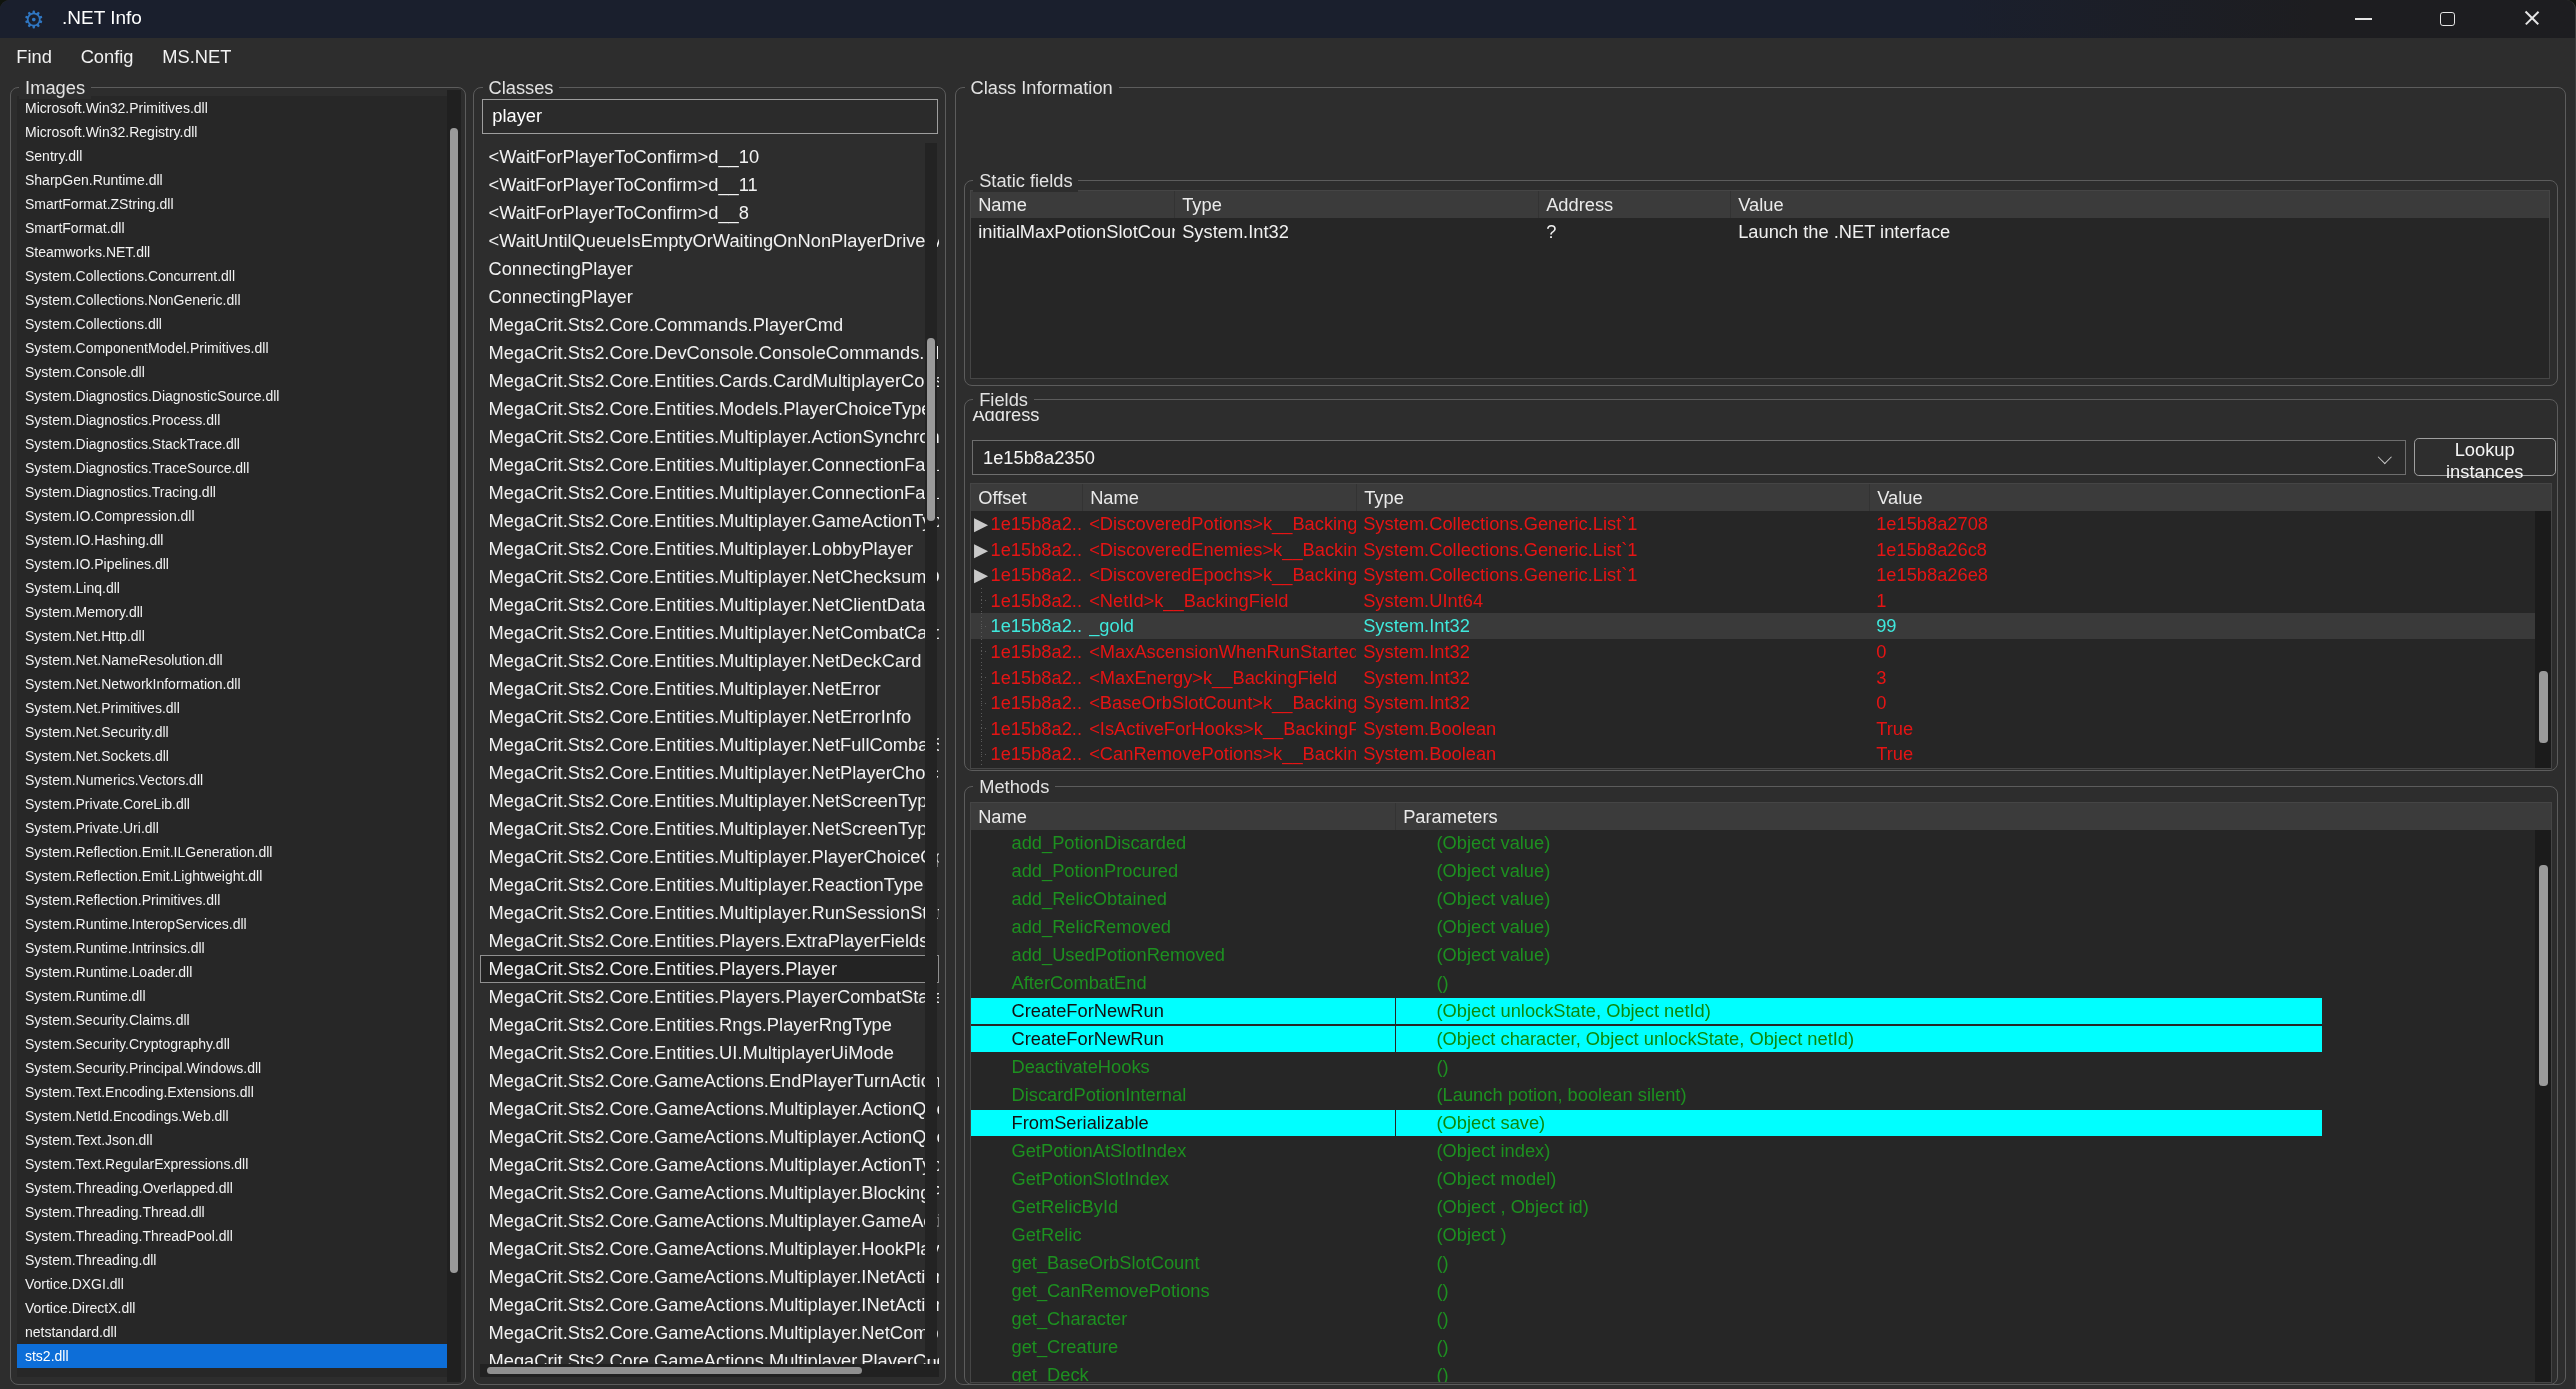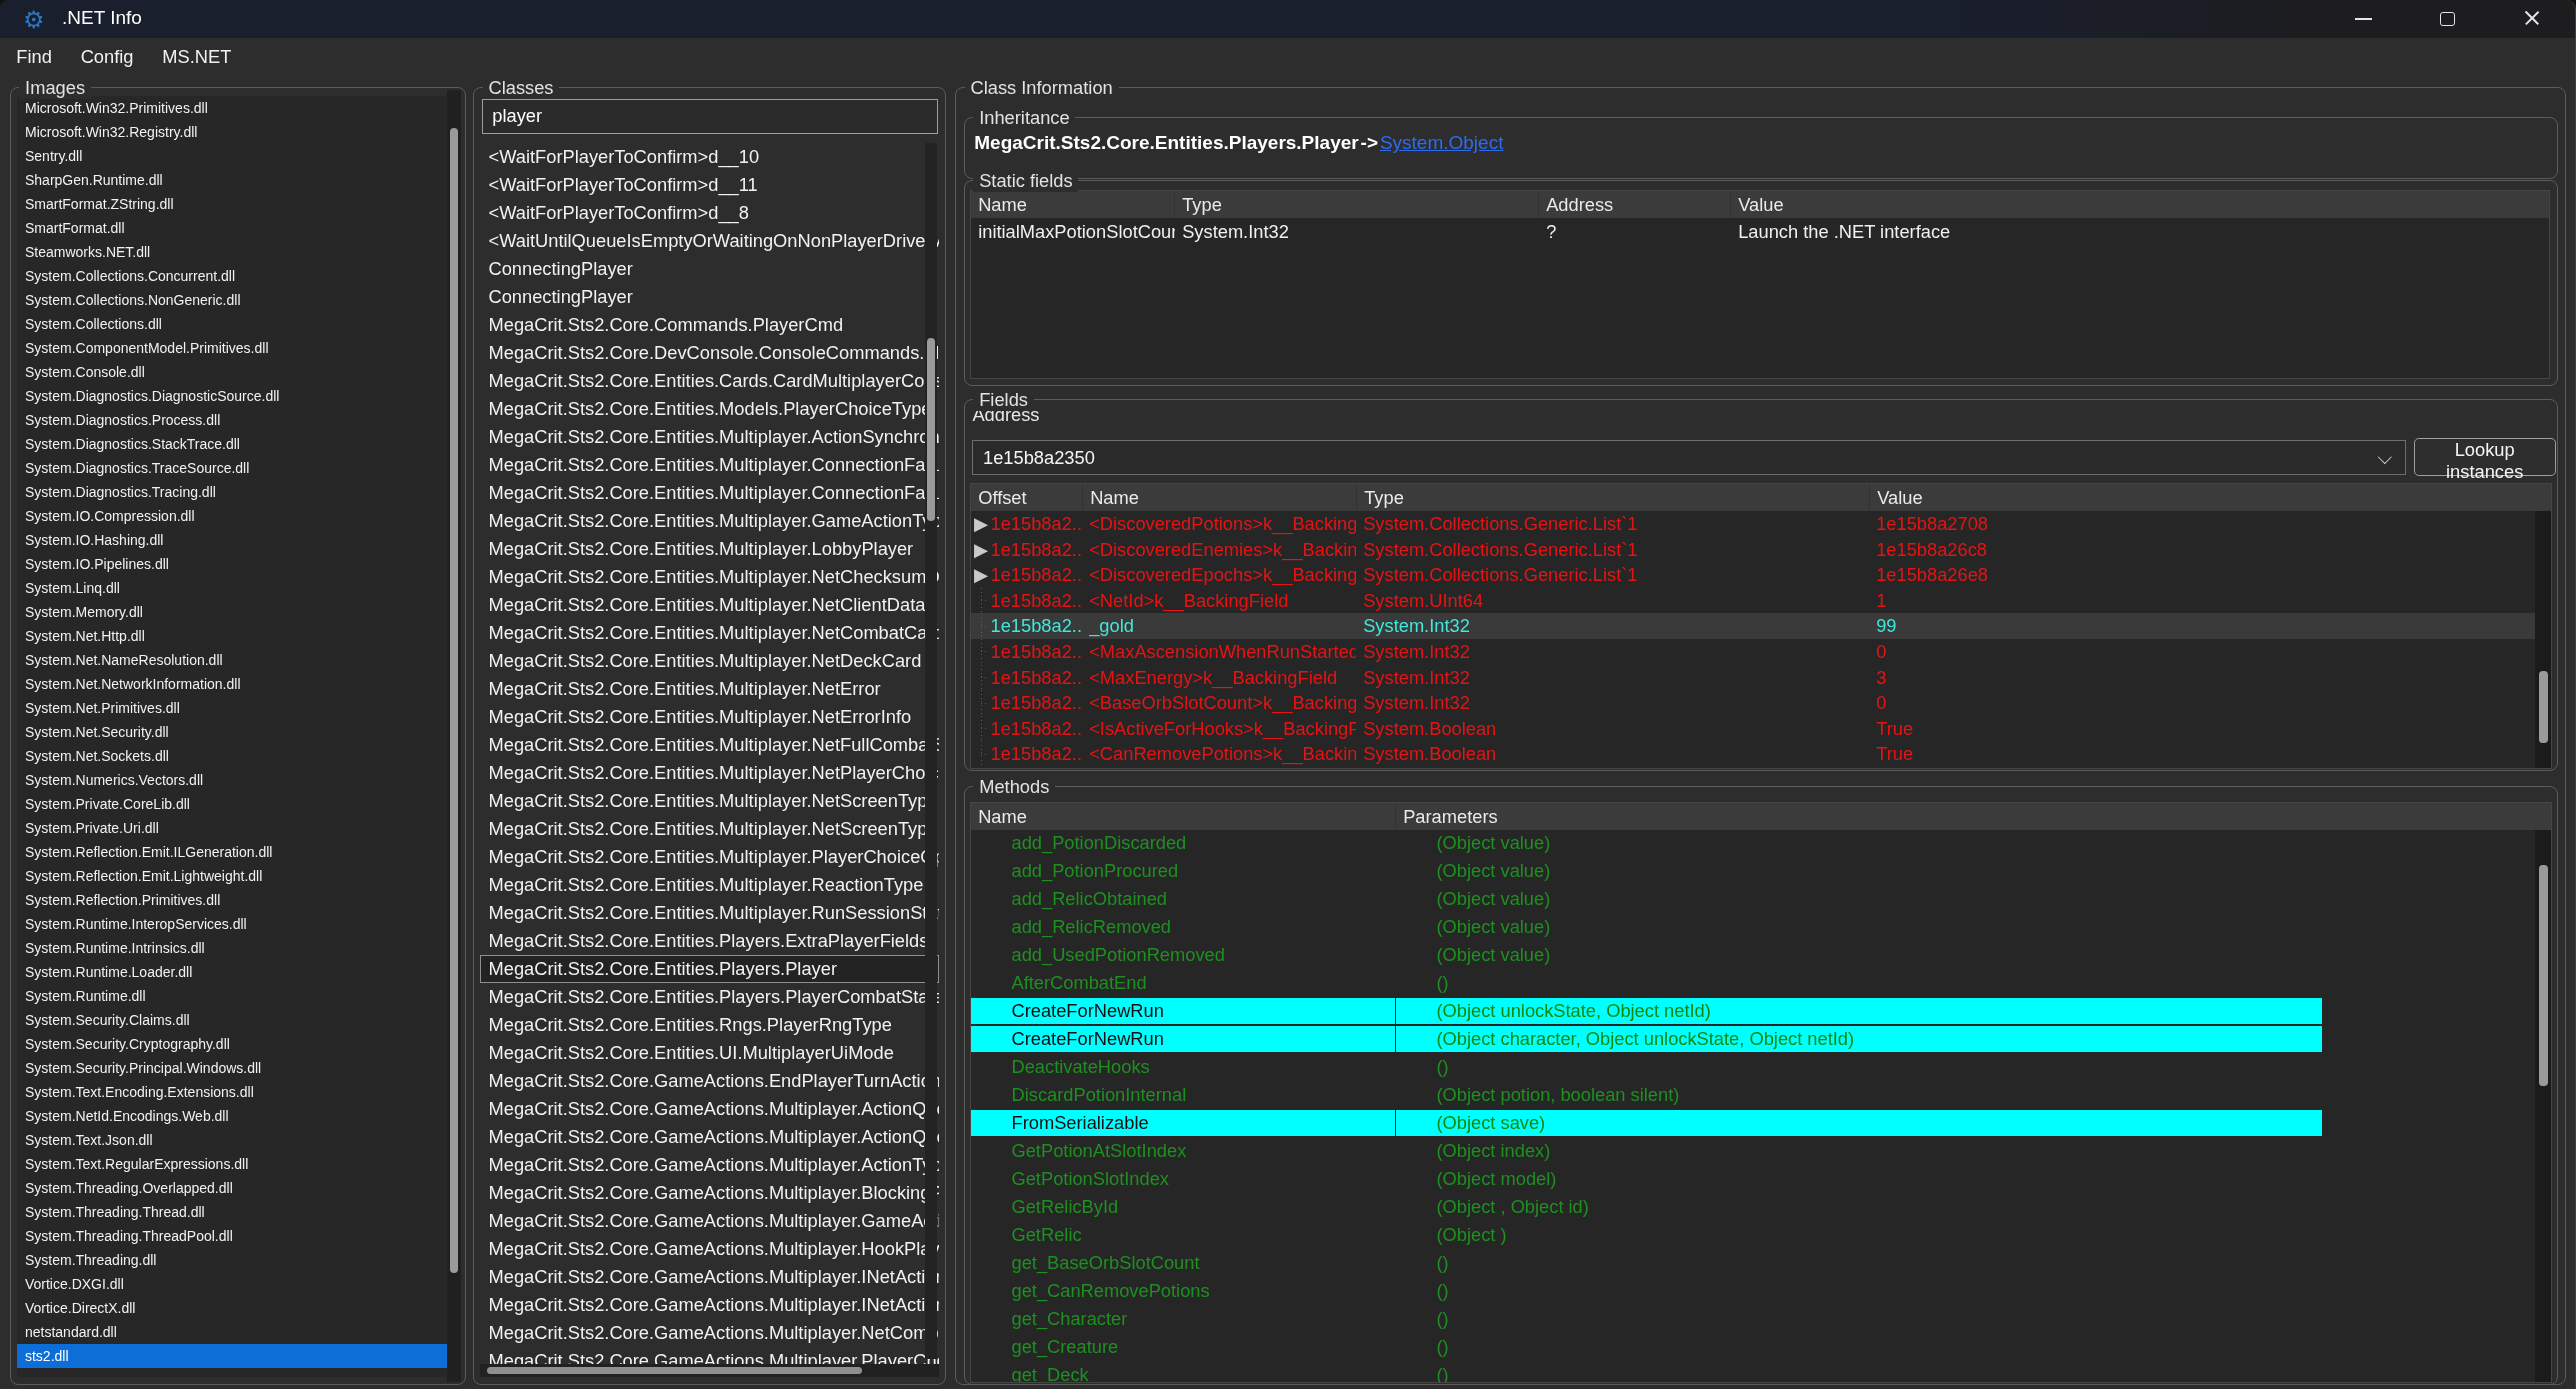--- a/index.html
+++ b/index.html
@@ -343,26 +343,20 @@
       <div class="vthumb" id="classes-vthumb"></div>
     </div>
     <div id="classes-htrack">
       <div id="classes-hthumb"></div>
     </div>
   </div>
 
   <div class="group" id="group-classinfo">
     <span class="glabel">Class Information</span>
 
-    <div class="group" id="group-inheritance">
-      <span class="glabel">Inheritance</span>
-      <div id="inheritance-line">
-        <span id="inheritance-class">MegaCrit.Sts2.Core.Entities.Players.Player</span><span id="inheritance-arrow">-&gt;</span><a id="inheritance-link">System.Object</a>
-      </div>
-    </div>
 
     <div class="group" id="group-static">
       <span class="glabel">Static fields</span>
       <div class="table" id="static-table">
         <div class="thead">
           <div class="th s-name">Name</div>
           <div class="th s-type">Type</div>
           <div class="th s-addr">Address</div>
           <div class="th s-val">Value</div>
         </div>
@@ -531,21 +525,21 @@
               <div class="mc m-params">(Object character, Object unlockState, Object netId)</div>
             </div>
 
             <div class="mrow">
               <div class="mc m-name">DeactivateHooks</div>
               <div class="mc m-params">()</div>
             </div>
 
             <div class="mrow">
               <div class="mc m-name">DiscardPotionInternal</div>
-              <div class="mc m-params">(Object potion, boolean silent)</div>
+              <div class="mc m-params">(Launch potion, boolean silent)</div>
             </div>
 
             <div class="mrow hl">
               <div class="mc m-name">FromSerializable</div>
               <div class="mc m-params">(Object save)</div>
             </div>
 
             <div class="mrow">
               <div class="mc m-name">GetPotionAtSlotIndex</div>
               <div class="mc m-params">(Object index)</div>

